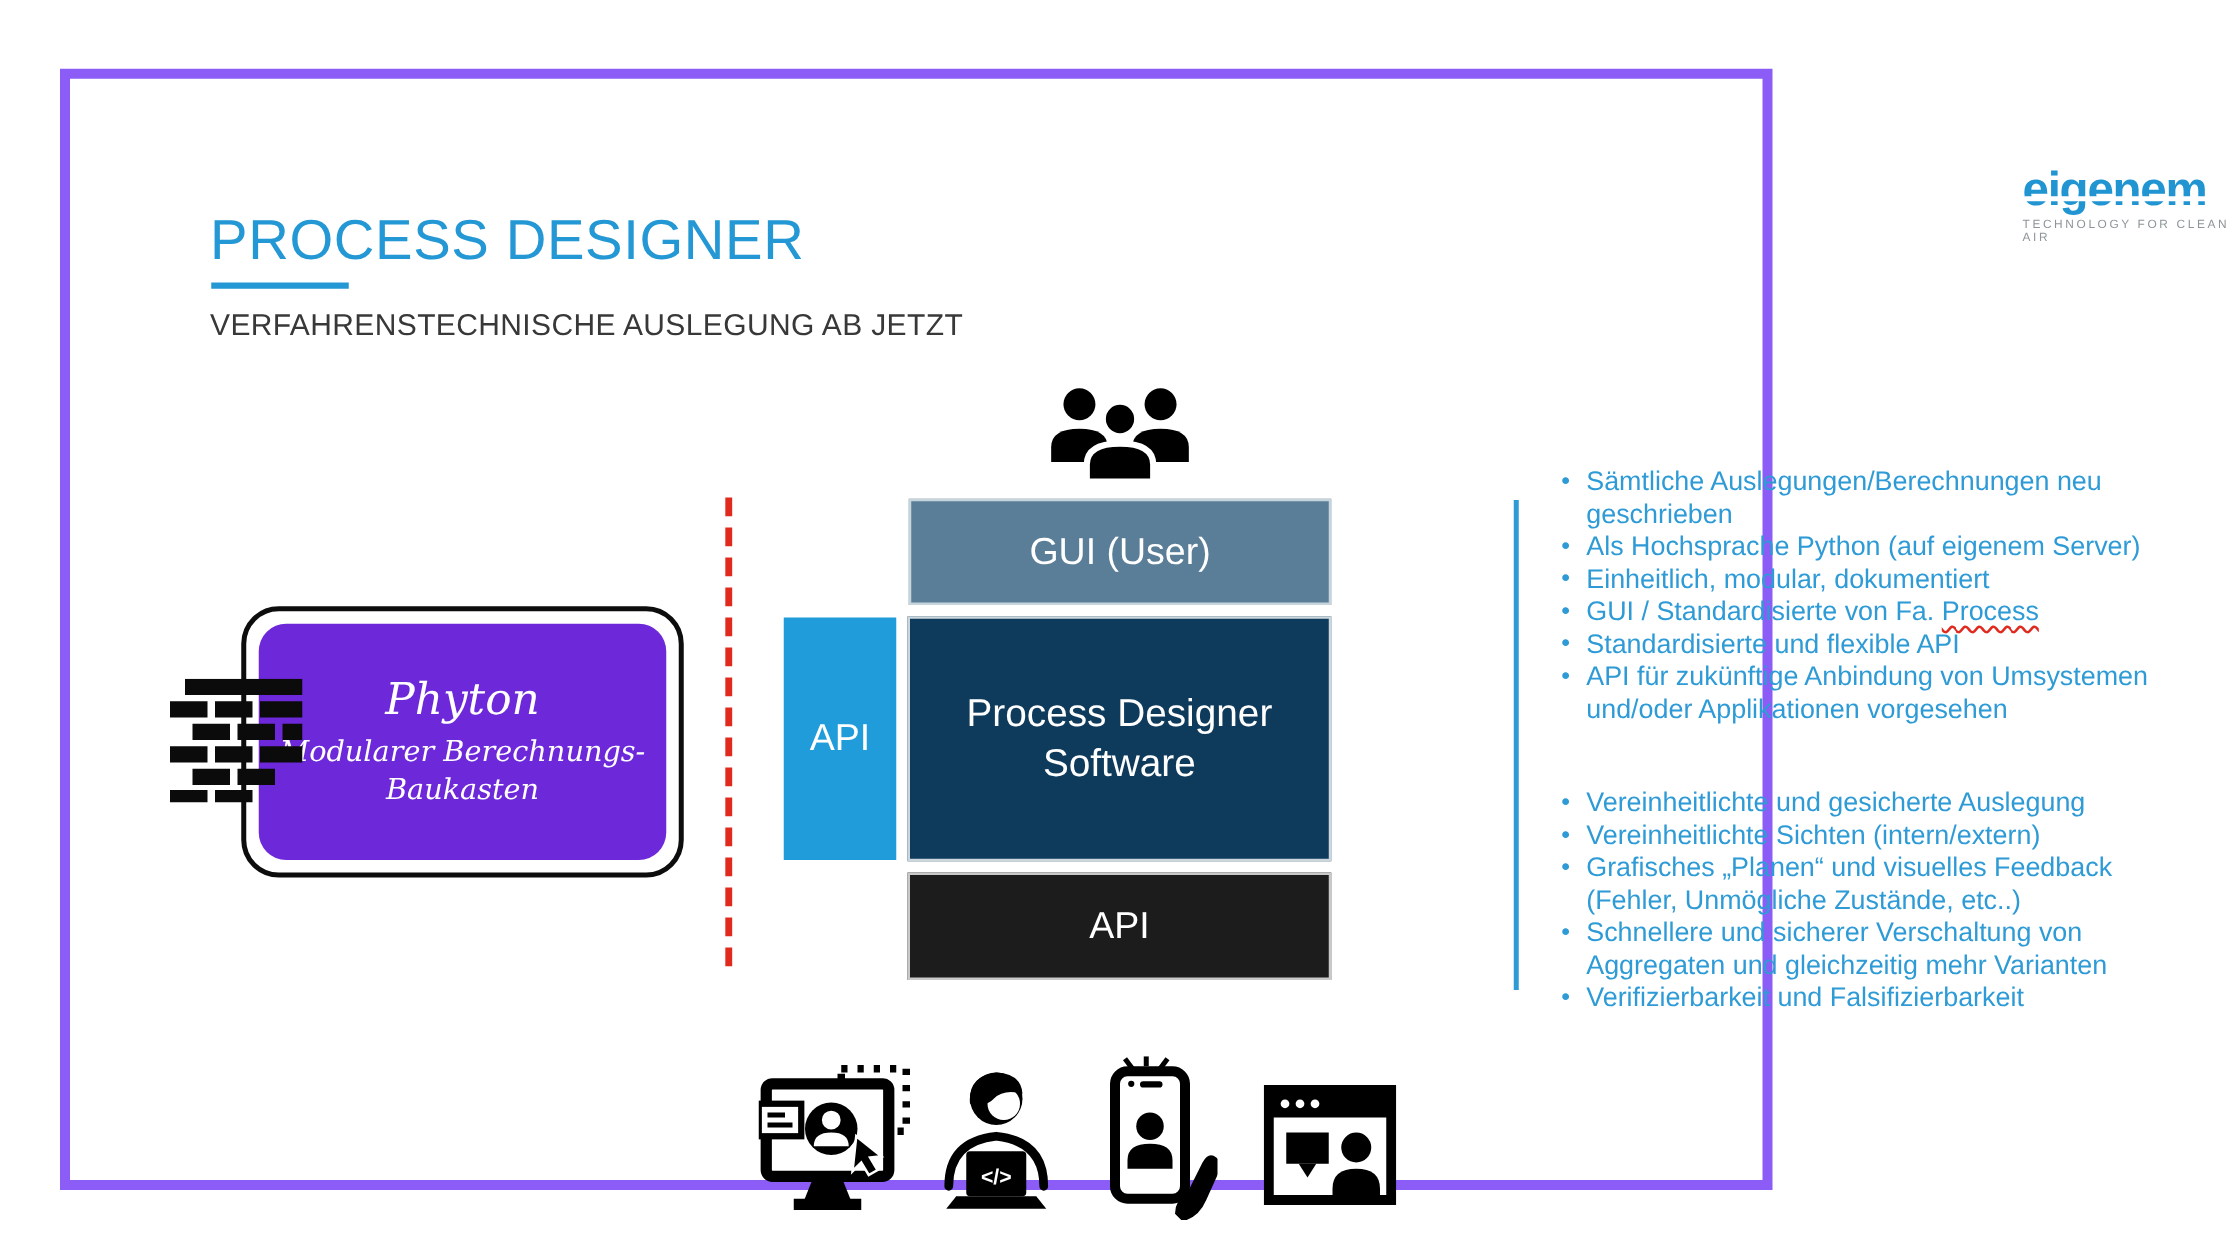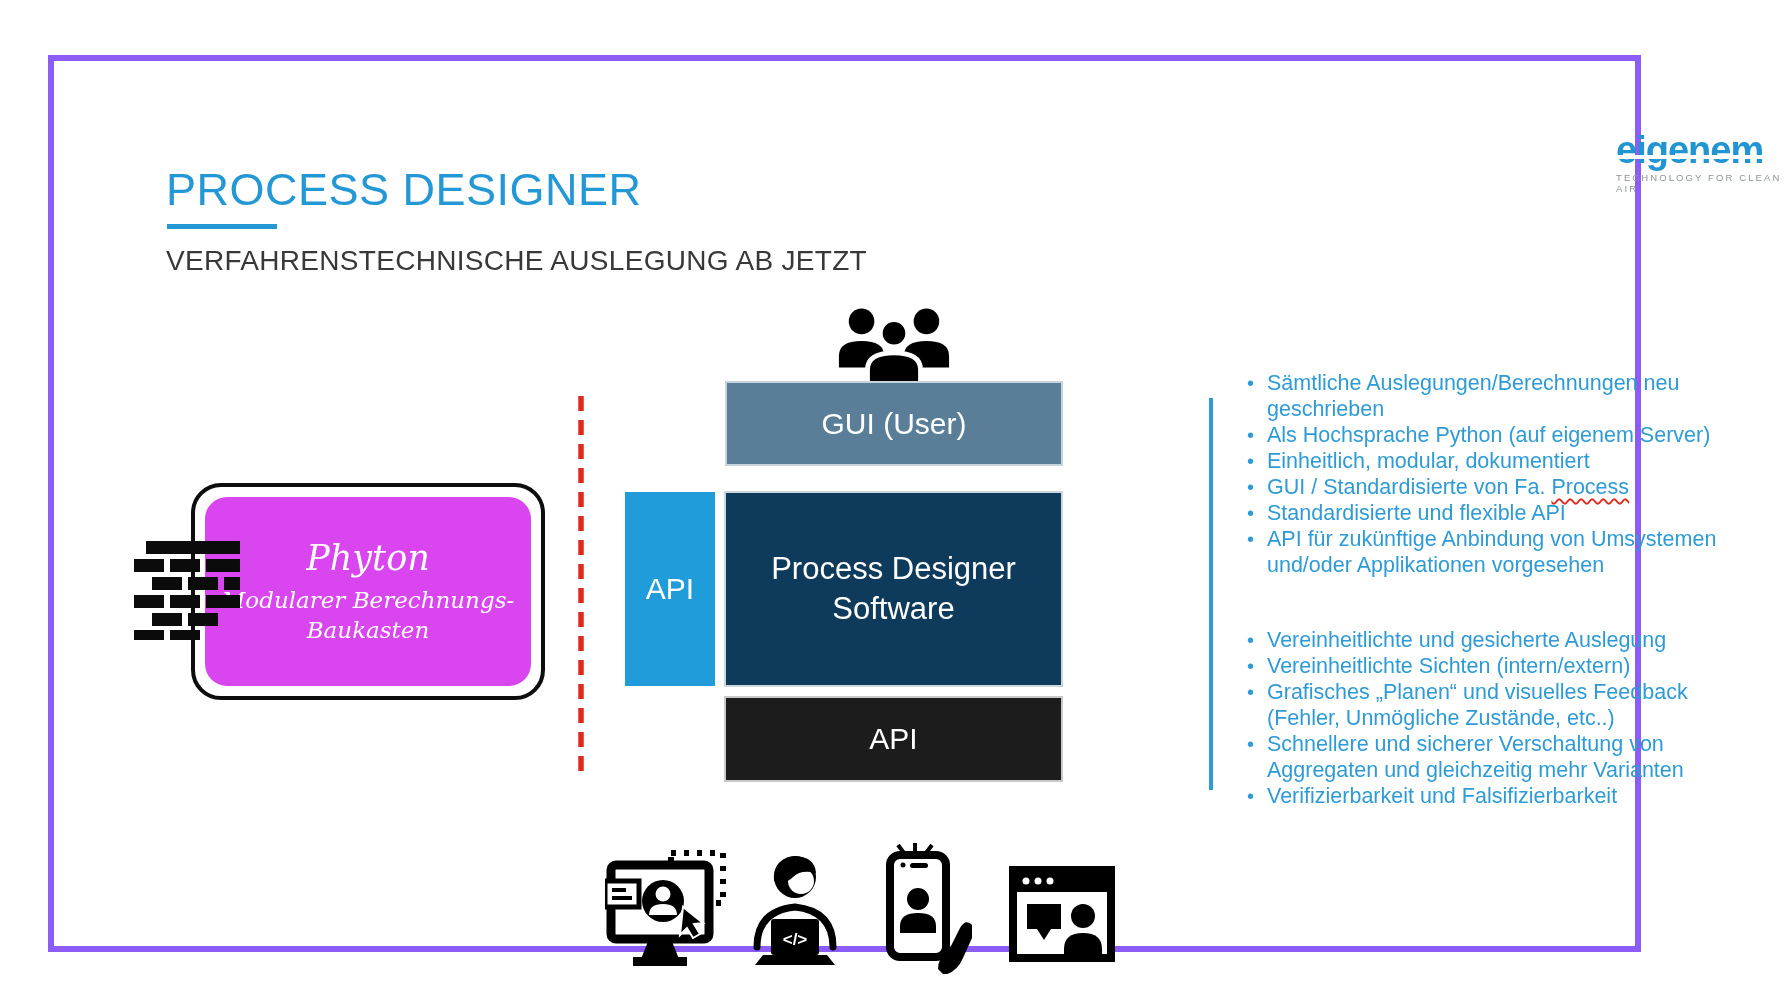--- a/index.html
+++ b/index.html
@@ -1,47 +1,47 @@
 <!DOCTYPE html>
 <html><head>
 <meta charset="utf-8">
 <style>
   html,body{margin:0;padding:0;background:#ffffff;}
   .page{position:relative;width:1792px;height:1008px;background:#ffffff;overflow:hidden;
         font-family:"Liberation Sans","DejaVu Sans",sans-serif;}
-  .slide{position:absolute;left:48px;top:55px;width:1593px;height:897px;box-sizing:border-box;
-         border:6px solid #8b5cf6;background:#ffffff;padding-left:28px;}
+  .slide{position:absolute;left:48px;top:55px;width:1370px;height:897px;box-sizing:border-box;
+         border:8px solid #8b5cf6;background:#ffffff;padding-left:28px;}
 
   
   .title{position:absolute;left:112px;top:103px;font-size:45px;letter-spacing:.5px;color:#2398d5;}
   .title-underline{position:absolute;left:113px;top:163px;width:110px;height:5px;background:#2398d5;}
-  .subtitle{position:absolute;left:112px;top:184px;font-size:28px;letter-spacing:.3px;color:#383838;}
+  .subtitle{position:absolute;left:112px;top:184px;font-size:24px;letter-spacing:.3px;color:#383838;}
 
   
   .logo{position:absolute;left:1562px;top:70px;width:180px;}
   .logo-name{position:relative;font-size:38px;font-weight:bold;letter-spacing:-1px;color:#2095d2;line-height:1;}
   .logo-stripe{position:absolute;left:2px;top:24px;width:158px;height:3.5px;background:#ffffff;}
   .logo-tagline{margin-top:3px;font-size:9.5px;letter-spacing:2.1px;color:#8e9598;}
 
   
   .phyton-outer{position:absolute;left:137px;top:422px;width:354px;height:217px;box-sizing:border-box;
                 border:4.5px solid #0d0d0d;border-radius:30px;background:#ffffff;}
   .phyton-inner{position:absolute;left:10px;top:10px;right:10px;bottom:10px;border-radius:22px;
-                background:#d946ef;display:flex;flex-direction:column;align-items:center;justify-content:center;
+                background:#6d28d9;display:flex;flex-direction:column;align-items:center;justify-content:center;
                 color:#ffffff;font-family:"DejaVu Serif",cursive,serif;font-style:italic;}
   .phyton-title{font-size:35px;margin-bottom:8px;}
   .phyton-sub{font-size:23px;line-height:1.3;text-align:center;white-space:pre-line;}
   .bricks{position:absolute;left:80px;top:480px;z-index:3;}
 
   
   .dashed-red{position:absolute;left:521px;top:333px;}
   .people{position:absolute;left:781px;top:245px;}
   .box{position:absolute;box-sizing:border-box;display:flex;align-items:center;justify-content:center;
        color:#ffffff;text-align:center;}
-  .gui-box{left:671px;top:320px;width:338px;height:85px;background:#5a7e98;border:2px solid #c8d4dc;font-size:30px;}
+  .gui-box{left:671px;top:336px;width:338px;height:85px;background:#5a7e98;border:2px solid #c8d4dc;font-size:30px;}
   .api-left{left:571px;top:431px;width:90px;height:194px;background:#1f9cd9;font-size:30px;}
   .core-box{left:670px;top:430px;width:339px;height:196px;background:#0e3a5b;border:2px solid #ccd6dd;
             font-size:31px;line-height:1.3;white-space:pre-line;}
   .api-bottom{left:670px;top:635px;width:339px;height:86px;background:#1c1c1c;border:2px solid #c9c9c9;font-size:30px;}
 
   
   .bicon{position:absolute;}
 
   
   .blue-line{position:absolute;left:1155px;top:337px;width:3.5px;height:392px;background:#2e9bd6;}

